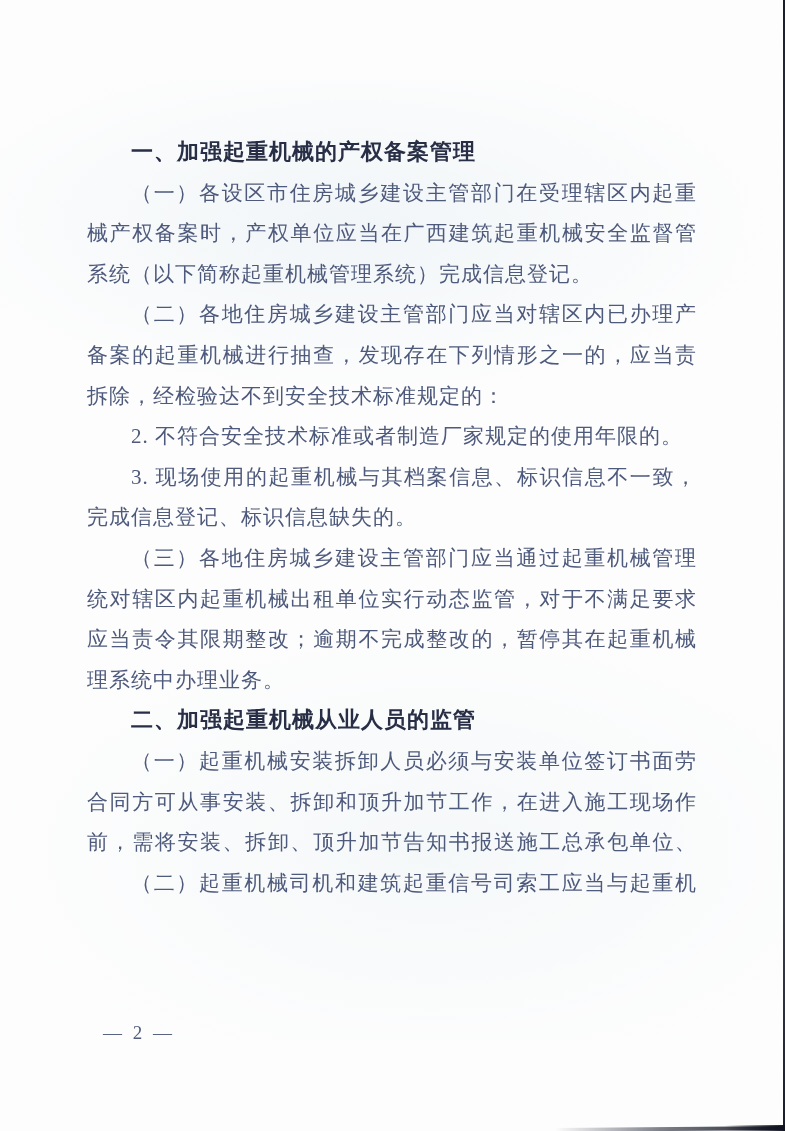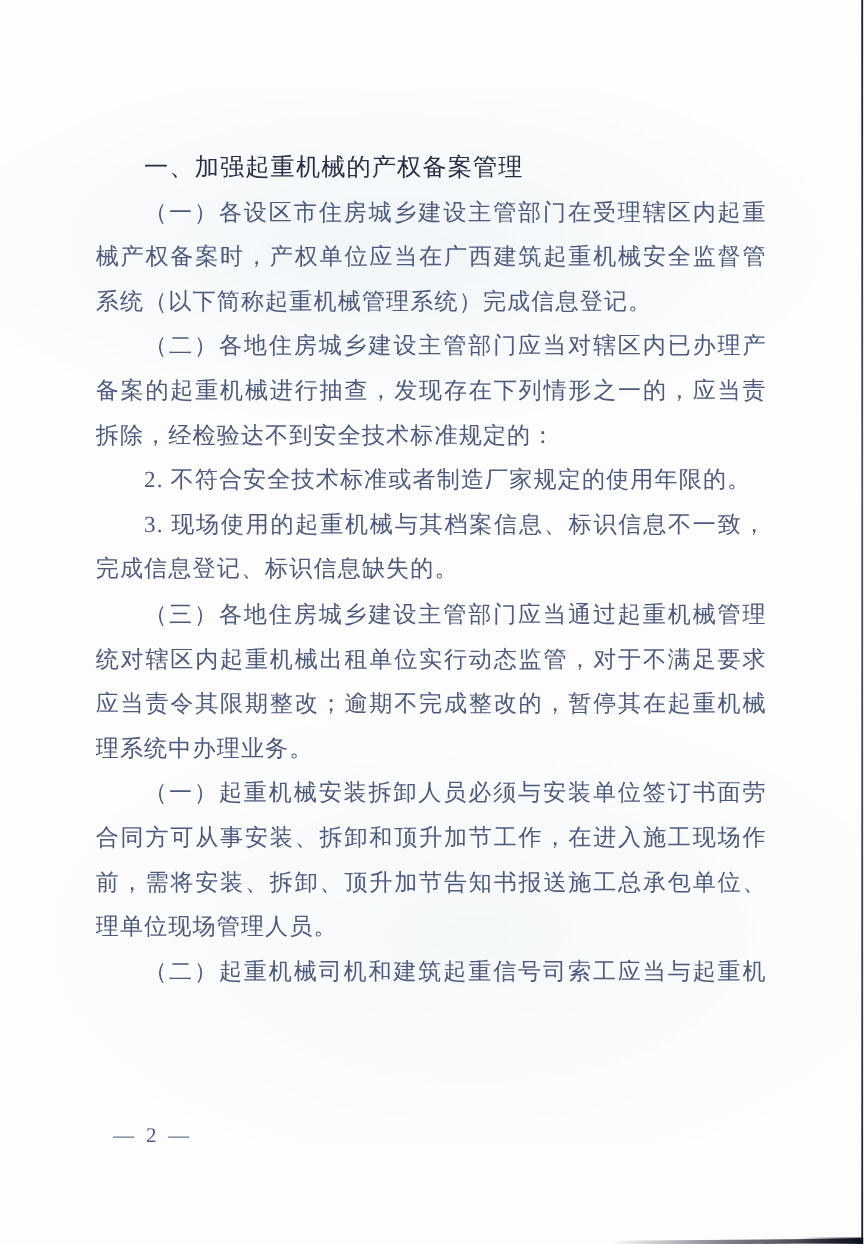--- a/index.html
+++ b/index.html
@@ -33,21 +33,21 @@
     line-height: 40.6px;
     font-size: 21px;
     letter-spacing: 1px;
     color: var(--body-text, #4e5a7c);
     overflow: hidden;
   }
   .line.j { text-align: justify; text-align-last: justify; }
   .line.ind { text-indent: 44px; }
   .heading .line {
     font-family: "Liberation Sans", sans-serif;
-    font-weight: normal;
+    font-weight: bold;
     font-size: 22px;
     letter-spacing: 1px;
     color: var(--heading-text, #272e45);
   }
   .page-number {
     position: absolute;
     left: 103px;
     top: 1022px;
     font-size: 19px;
     letter-spacing: 3px;
@@ -102,25 +102,27 @@
       <div class="block paragraph">
         <div class="line j ind">3. 现场使用的起重机械与其档案信息、标识信息不一致，或</div>
         <div class="line">完成信息登记、标识信息缺失的。</div>
       </div>
       <div class="block paragraph">
         <div class="line j ind">（三）各地住房城乡建设主管部门应当通过起重机械管理系</div>
         <div class="line j">统对辖区内起重机械出租单位实行动态监管，对于不满足要求的</div>
         <div class="line j">应当责令其限期整改；逾期不完成整改的，暂停其在起重机械管</div>
         <div class="line">理系统中办理业务。</div>
       </div>
+      <div class="block heading">
+        <div class="line ind">二、加强起重机械从业人员的监管</div>
+      </div>
       <div class="block paragraph">
         <div class="line j ind">（一）起重机械安装拆卸人员必须与安装单位签订书面劳动</div>
         <div class="line j">合同方可从事安装、拆卸和顶升加节工作，在进入施工现场作业</div>
         <div class="line j">前，需将安装、拆卸、顶升加节告知书报送施工总承包单位、监</div>
-        <div class="line">理单位现场管理人员。</div>
       </div>
       <div class="block paragraph">
         <div class="line j ind">（二）起重机械司机和建筑起重信号司索工应当与起重机械</div>
       </div>
     </div>
 
   <div class="page-number">— 2 —</div>
 
   <div class="edge-right"></div>
   <div class="edge-bottom"></div>

